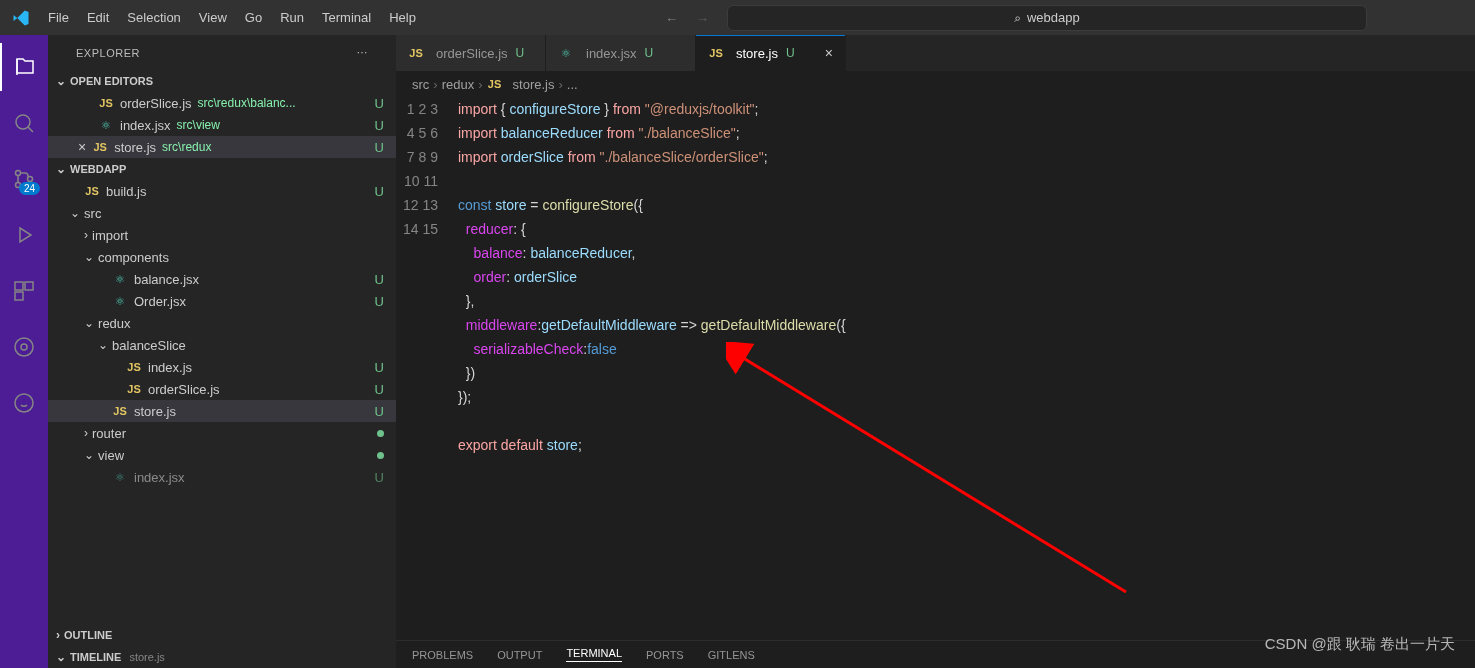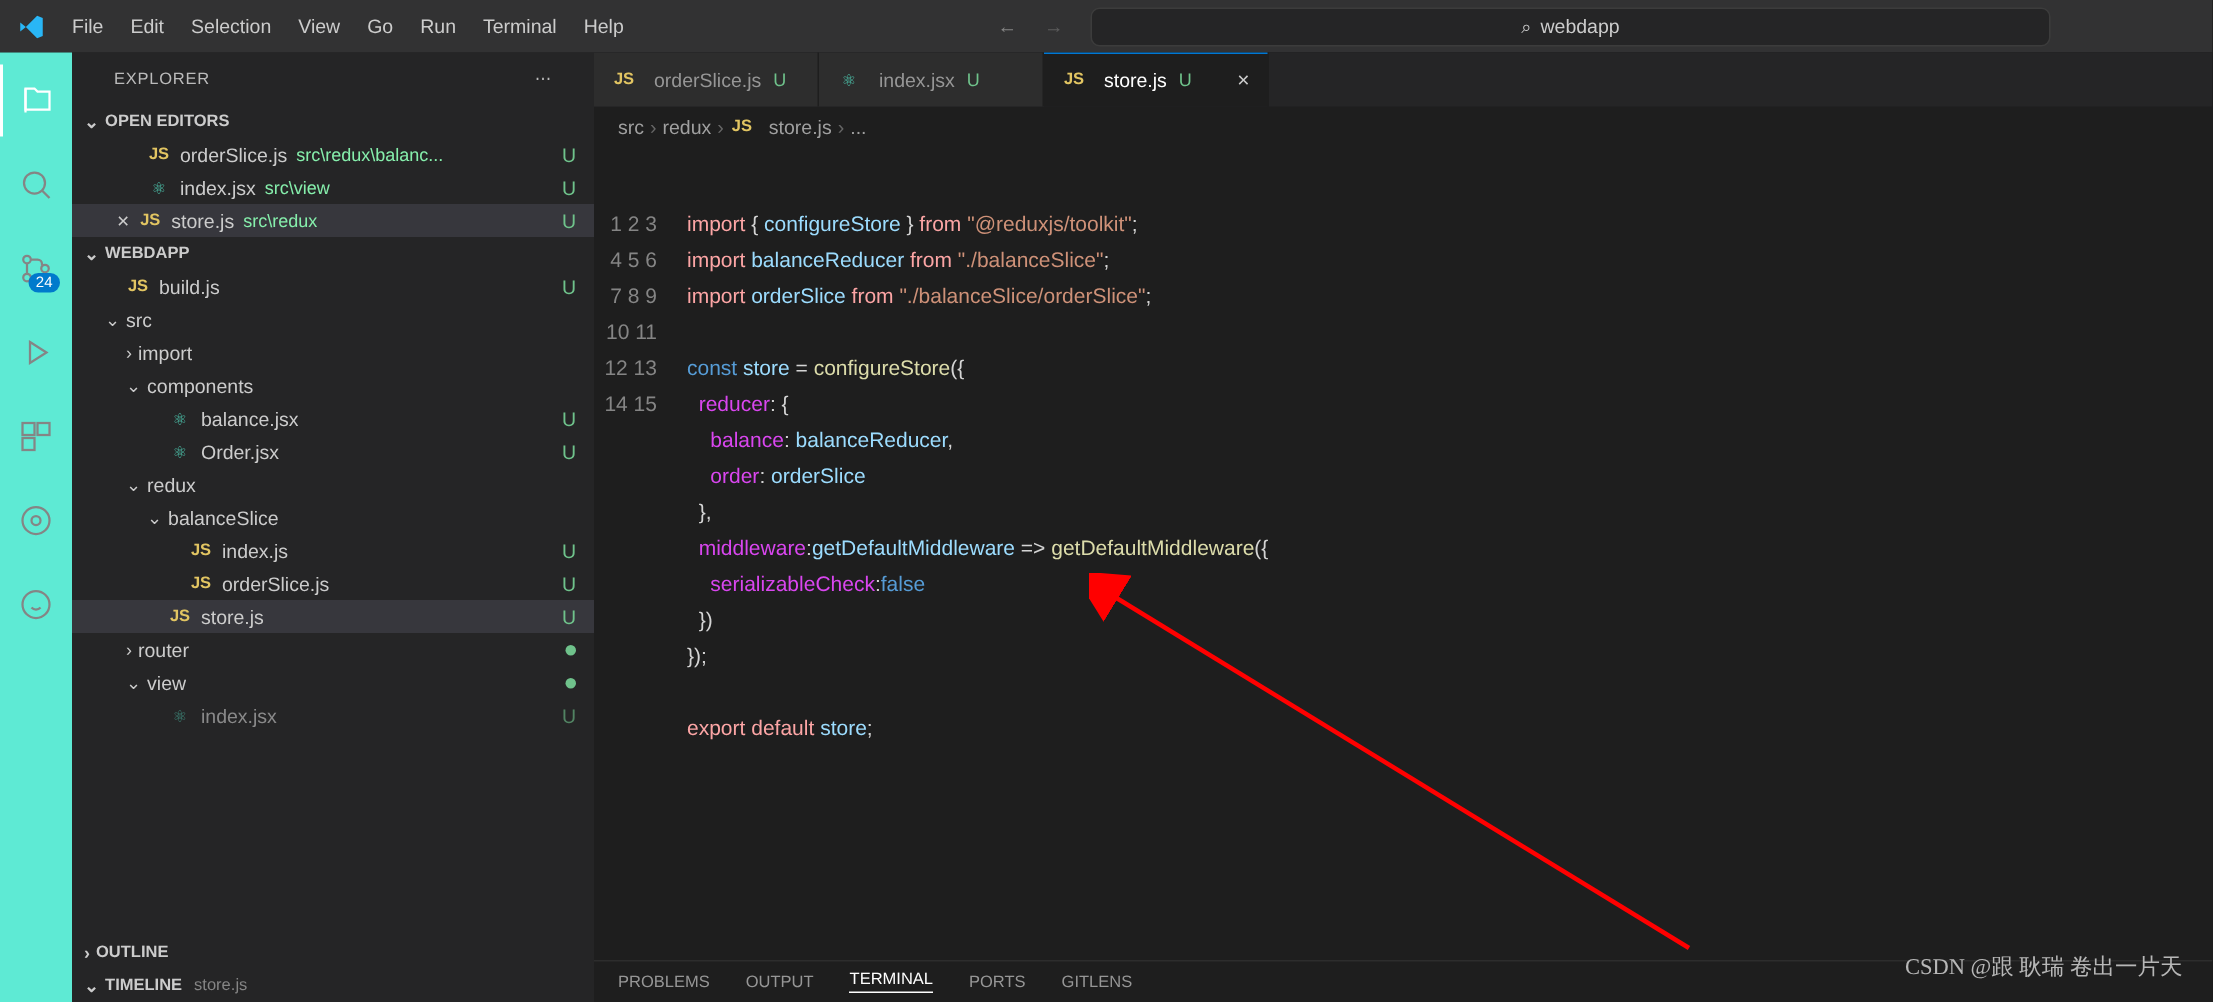--- a/index.html
+++ b/index.html
@@ -7,21 +7,21 @@
 
 .titlebar { height:35px; background:#323233; display:flex; align-items:center; padding:0 8px; }
 .vscode-logo { width:18px; height:18px; margin:0 10px 0 4px; }
 .menu { display:flex; gap:2px; }
 .menu-item { padding:4px 8px; color:#cccccc; cursor:pointer; border-radius:4px; }
 .nav-arrows { margin-left:auto; display:flex; gap:18px; padding:0 18px; color:#858585; }
 .searchbox { flex:0 0 640px; background:#252526; border:1px solid #3c3c3c; border-radius:6px; height:26px; display:flex; align-items:center; justify-content:center; color:#cccccc; margin-right:100px; }
 .search-icon-sm { margin-right:6px; font-size:12px; }
 
 .main { display:flex; height:calc(100% - 35px); }
-.activity-bar { width:48px; background:#5eead4; display:flex; flex-direction:column; align-items:flex-start; padding-top:8px; gap:8px; }
+.activity-bar { width:48px; background:#4c1d95; display:flex; flex-direction:column; align-items:flex-start; padding-top:8px; gap:8px; }
 .activity-item { width:48px; height:48px; display:flex; align-items:center; justify-content:center; color:#858585; cursor:pointer; position:relative; }
 .activity-item.active { color:#ffffff; border-left:2px solid #ffffff; }
 .activity-badge { position:absolute; bottom:8px; right:8px; background:#007acc; color:#fff; border-radius:10px; font-size:10px; padding:1px 5px; }
 
 .sidebar { width:348px; background:#252526; display:flex; flex-direction:column; overflow:hidden; }
 .sidebar-header { height:35px; display:flex; align-items:center; justify-content:space-between; padding:0 28px; font-size:11px; color:#bbbbbb; letter-spacing:0.5px; }
 .section-header { height:22px; display:flex; align-items:center; padding:0 8px; font-size:11px; font-weight:700; color:#cccccc; cursor:pointer; }
 .chevron { margin-right:4px; font-size:12px; }
 .tree { overflow:auto; }
 .tree-item { height:22px; display:flex; align-items:center; padding-right:10px; cursor:pointer; position:relative; }
@@ -39,31 +39,31 @@
 .tabs { height:36px; background:#252526; display:flex; }
 .tab { display:flex; align-items:center; padding:0 12px; gap:6px; background:#2d2d2d; color:#969696; cursor:pointer; border-right:1px solid #1e1e1e; position:relative; min-width:150px; }
 .tab.active { background:#1e1e1e; color:#ffffff; }
 .tab.active::after { content:""; position:absolute; top:0; left:0; right:0; height:1px; background:#0078d4; }
 .tab-status { color:#6fc28b; font-size:12px; margin-left:2px; }
 .tab-close { margin-left:auto; color:#cccccc; font-size:14px; }
 
 .breadcrumb { height:26px; display:flex; align-items:center; padding:0 16px; color:#a0a0a0; font-size:13px; gap:4px; }
 .breadcrumb .sep { color:#666; }
 
-.code-area { flex:1; display:flex; font-family:Consolas,"Courier New",monospace; font-size:14px; line-height:24px; position:relative; overflow:hidden;margin-top:40px; }
+.code-area { flex:1; display:flex; font-family:Consolas,"Courier New",monospace; font-size:14px; line-height:24px; position:relative; overflow:hidden; }
 .gutter { width:62px; text-align:right; color:#858585; padding-right:20px; user-select:none; }
 .code { flex:1; white-space:pre; color:#d4d4d4; }
 .kw { color:#fca5a5; } .fn { color:#dcdcaa; } .str { color:#ce9178; } .var { color:#9cdcfe; } .prop { color:#d946ef; } .const { color:#569cd6; }
 
 .arrow-annotation { position:absolute; pointer-events:none; }
 
 .bottom-panel { height:28px; background:#1e1e1e; border-top:1px solid #2d2d2d; display:flex; align-items:center; padding:0 16px; gap:24px; font-size:11px; color:#969696; }
 .bottom-panel .active-tab { color:#ffffff; border-bottom:1px solid #ffffff; padding-bottom:2px; }
 
-.watermark { position:absolute; bottom:14px; right:20px; color:#c8c8c8; font-size:15px; opacity:0.9; font-family:Liberation Serif, serif;margin-left:24px; }
+.watermark { position:absolute; bottom:14px; right:20px; color:#c8c8c8; font-size:15px; opacity:0.9; font-family:Liberation Sans, sans-serif;margin-left:24px; }
 </style>
 </head>
 <body>
 
 <div class="titlebar">
   <svg class="vscode-logo" viewBox="0 0 24 24">
       <path fill="#29b6f6" d="M17 2l5 2v16l-5 2-10-10L2 16V8l5 4L17 2z"></path>
     </svg>
   <div class="menu" id="menu">
       <div class="menu-item">File</div>

